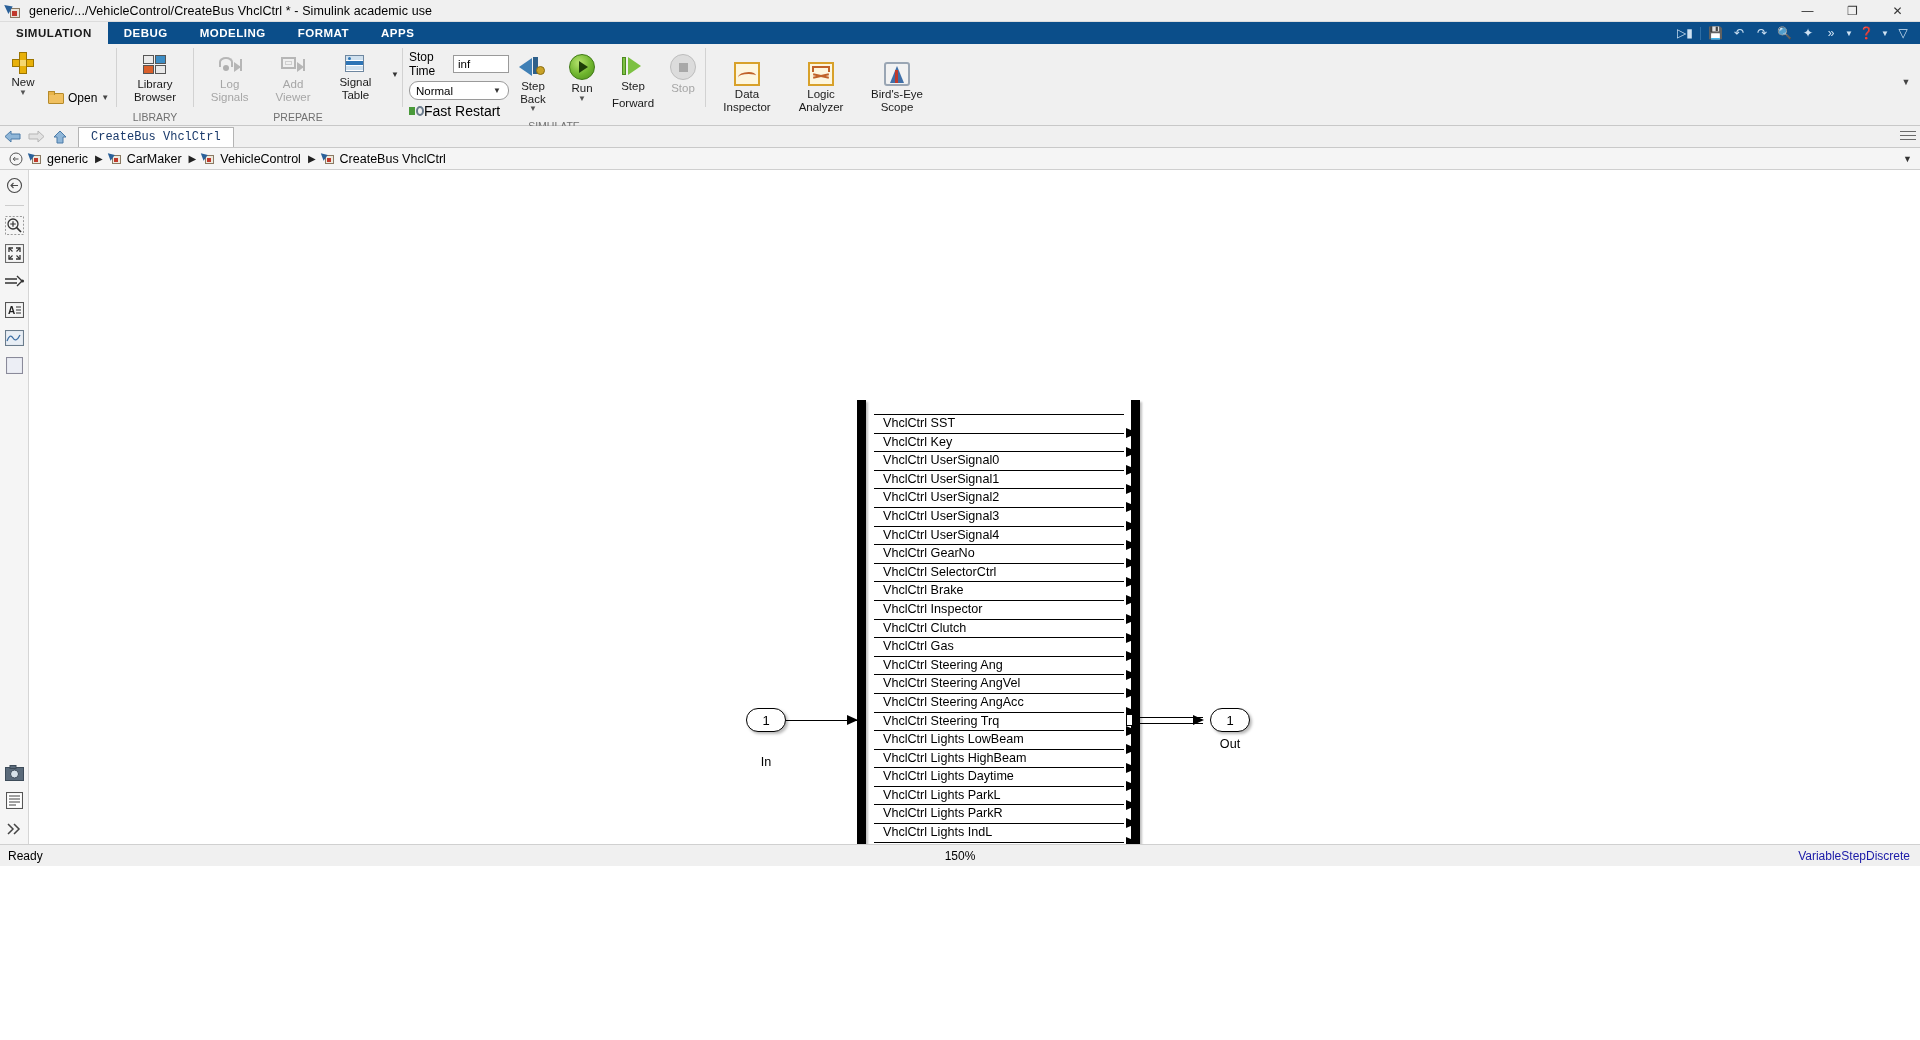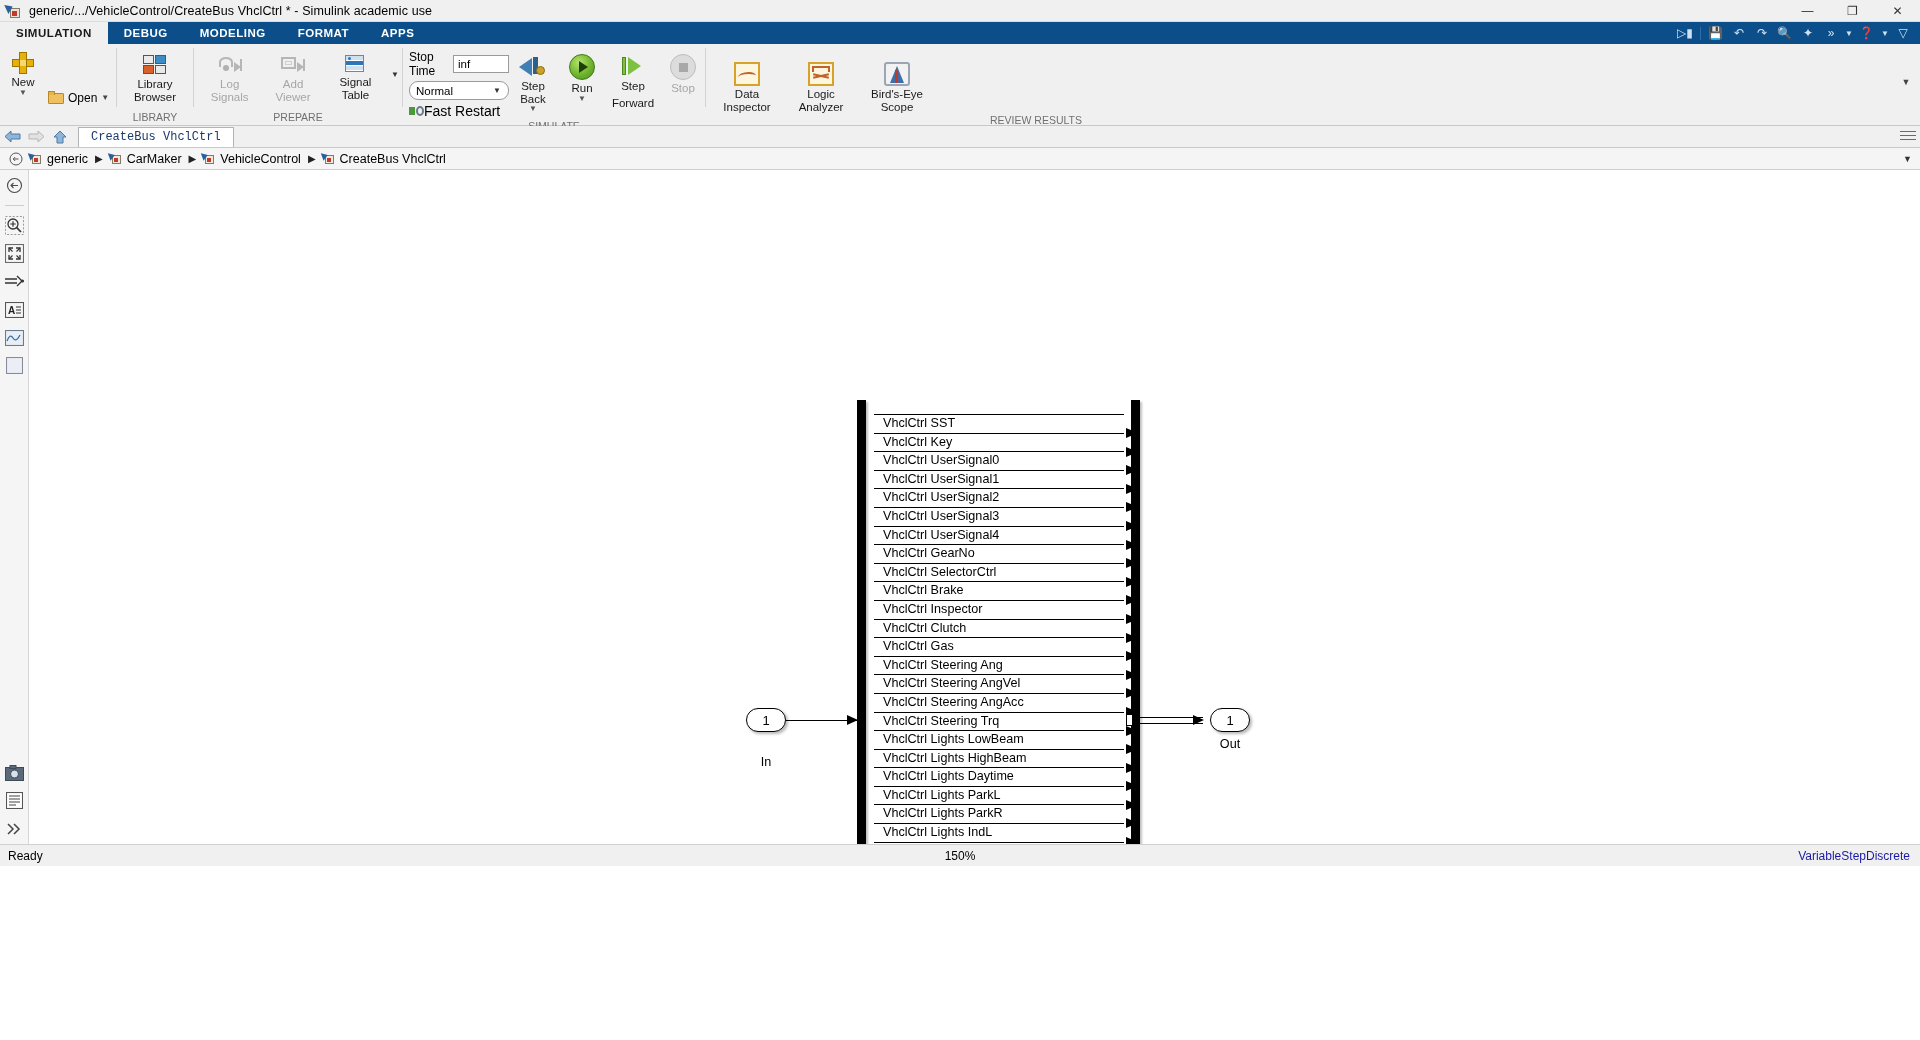--- a/index.html
+++ b/index.html
@@ -419,21 +419,20 @@
       </div>
       <div class="bigbtn" style="width:66px;">
         <span class="ic ic-bes">
             <span class="fan"></span>
             <span class="cen"></span>
           </span>
         <span class="lbl">Bird's-Eye</span>
         <span class="lbl" style="margin-top:0;">Scope</span>
       </div>
     </div>
-    <div class="rglabel">REVIEW RESULTS</div>
   </div>
 
   <div class="ribbon-collapse">▼</div>
 </div>
 
 <div class="tabrow">
   <div class="navbtn">
     <svg width="17" height="13" viewBox="0 0 17 13">
       <path d="M7 1 L1 6.5 L7 12 L7 9 L16 9 L16 4 L7 4 Z" fill="#8fb6d8" stroke="#4a7ba8" stroke-width="1"></path>
     </svg>

